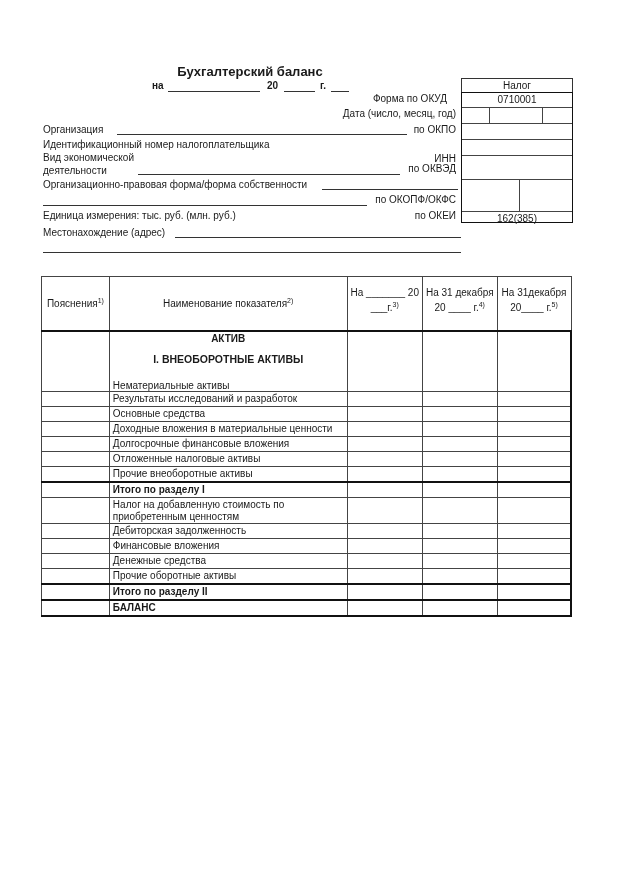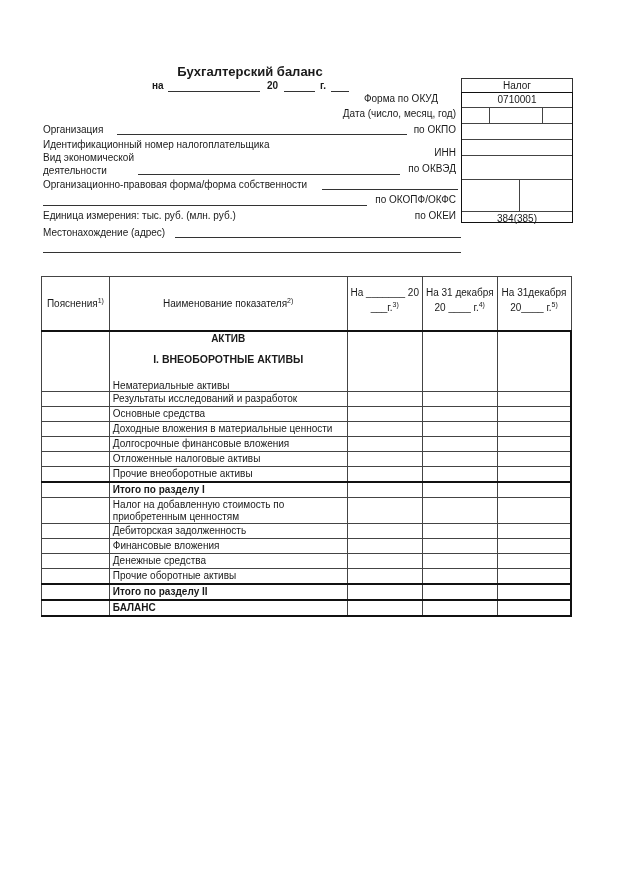--- a/index.html
+++ b/index.html
@@ -35,43 +35,43 @@
 <body>
 
 <div class="abs title">Бухгалтерский баланс</div>
 <div class="abs subline" style="left:152px;">на</div>
 <div class="uline" style="left:168px; top:91px; width:92px;"></div>
 <div class="abs subline" style="left:267px;">20</div>
 <div class="uline" style="left:284px; top:91px; width:31px;"></div>
 <div class="abs subline" style="left:320px;">г.</div>
 <div class="uline" style="left:331px; top:91px; width:18px;"></div>
 
-<div class="abs rlbl" style="right:179px; top:93px;text-align:center;">Форма по ОКУД</div>
+<div class="abs rlbl" style="right:170px; top:93px;text-align:center;">Форма по ОКУД</div>
 <div class="abs rlbl" style="right:161px; top:108px;">Дата (число, месяц, год)</div>
 <div class="abs rlbl" style="right:161px; top:124px;">по ОКПО</div>
-<div class="abs rlbl" style="right:161px; top:147px;">ИНН</div>
+<div class="abs rlbl" style="right:161px; top:153px;">ИНН</div>
 <div class="abs rlbl" style="right:161px; top:163px;">по ОКВЭД</div>
 <div class="abs rlbl" style="right:161px; top:194px;">по ОКОПФ/ОКФС</div>
 <div class="abs rlbl" style="right:161px; top:210px;">по ОКЕИ</div>
 
 <div style="position:absolute; left:461px; top:78px; width:110px; height:143px; border:1px solid #333;">
   <div style="height:13px; line-height:13px; text-align:center; font-size:10px;">Налог</div>
   <div style="position:absolute; left:-1px; right:-1px; top:13px; bottom:-1px; border:1.5px solid #111;">
     <div style="height:14px; line-height:14px; text-align:center; border-bottom:1px solid #444;">0710001</div>
     <div style="height:15px; border-bottom:1px solid #444; position:relative;">
       <div class="vsep" style="left:27px;"></div>
       <div class="vsep" style="left:80px;"></div>
     </div>
     <div style="height:15px; border-bottom:1px solid #444;"></div>
     <div style="height:15px; border-bottom:1px solid #444;"></div>
     <div style="height:23px; border-bottom:1px solid #444;"></div>
     <div style="height:31px; border-bottom:1px solid #444; position:relative;">
       <div class="vsep" style="left:57px;"></div>
     </div>
-    <div style="height:14px; line-height:14px; text-align:center;">384(385)</div>
+    <div style="height:14px; line-height:14px; text-align:center;">162(385)</div>
   </div>
 </div>
 
 <div class="abs lbl" style="left:43px; top:124px;">Организация</div>
 <div class="uline" style="left:117px; top:134px; width:290px;"></div>
 
 <div class="abs lbl" style="left:43px; top:139px;">Идентификационный номер налогоплательщика</div>
 
 <div class="abs lbl" style="left:43px; top:152px;text-align:center;">Вид экономической</div>
 <div class="abs lbl" style="left:43px; top:165px;">деятельности</div>

